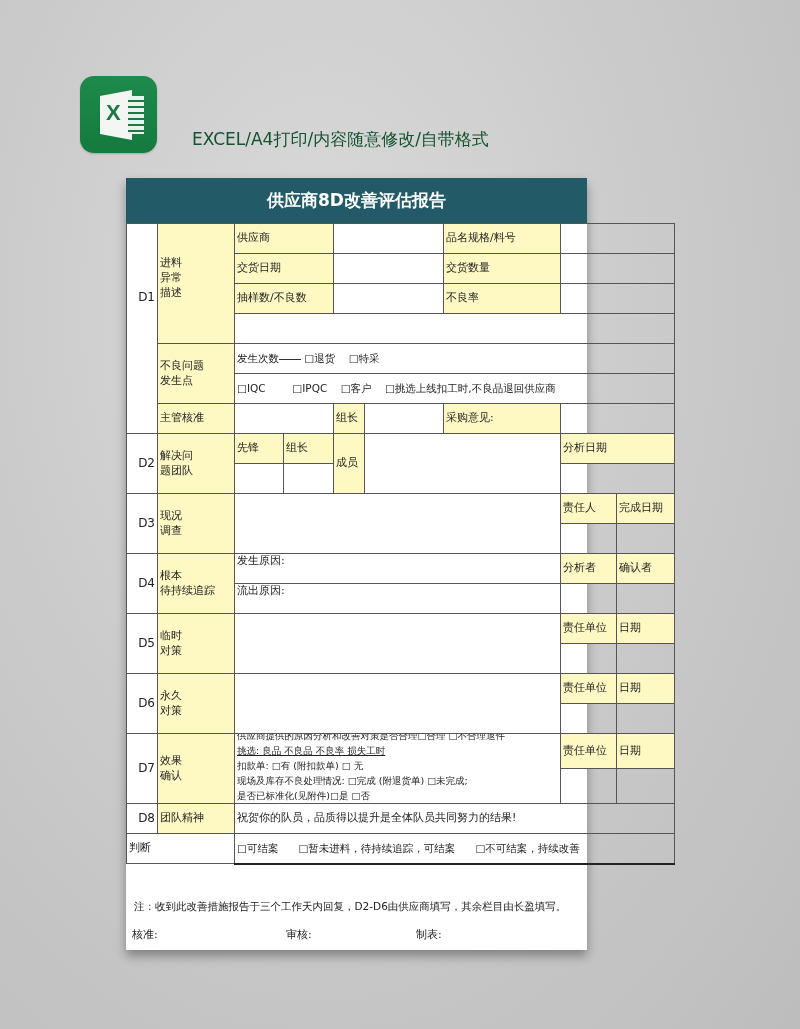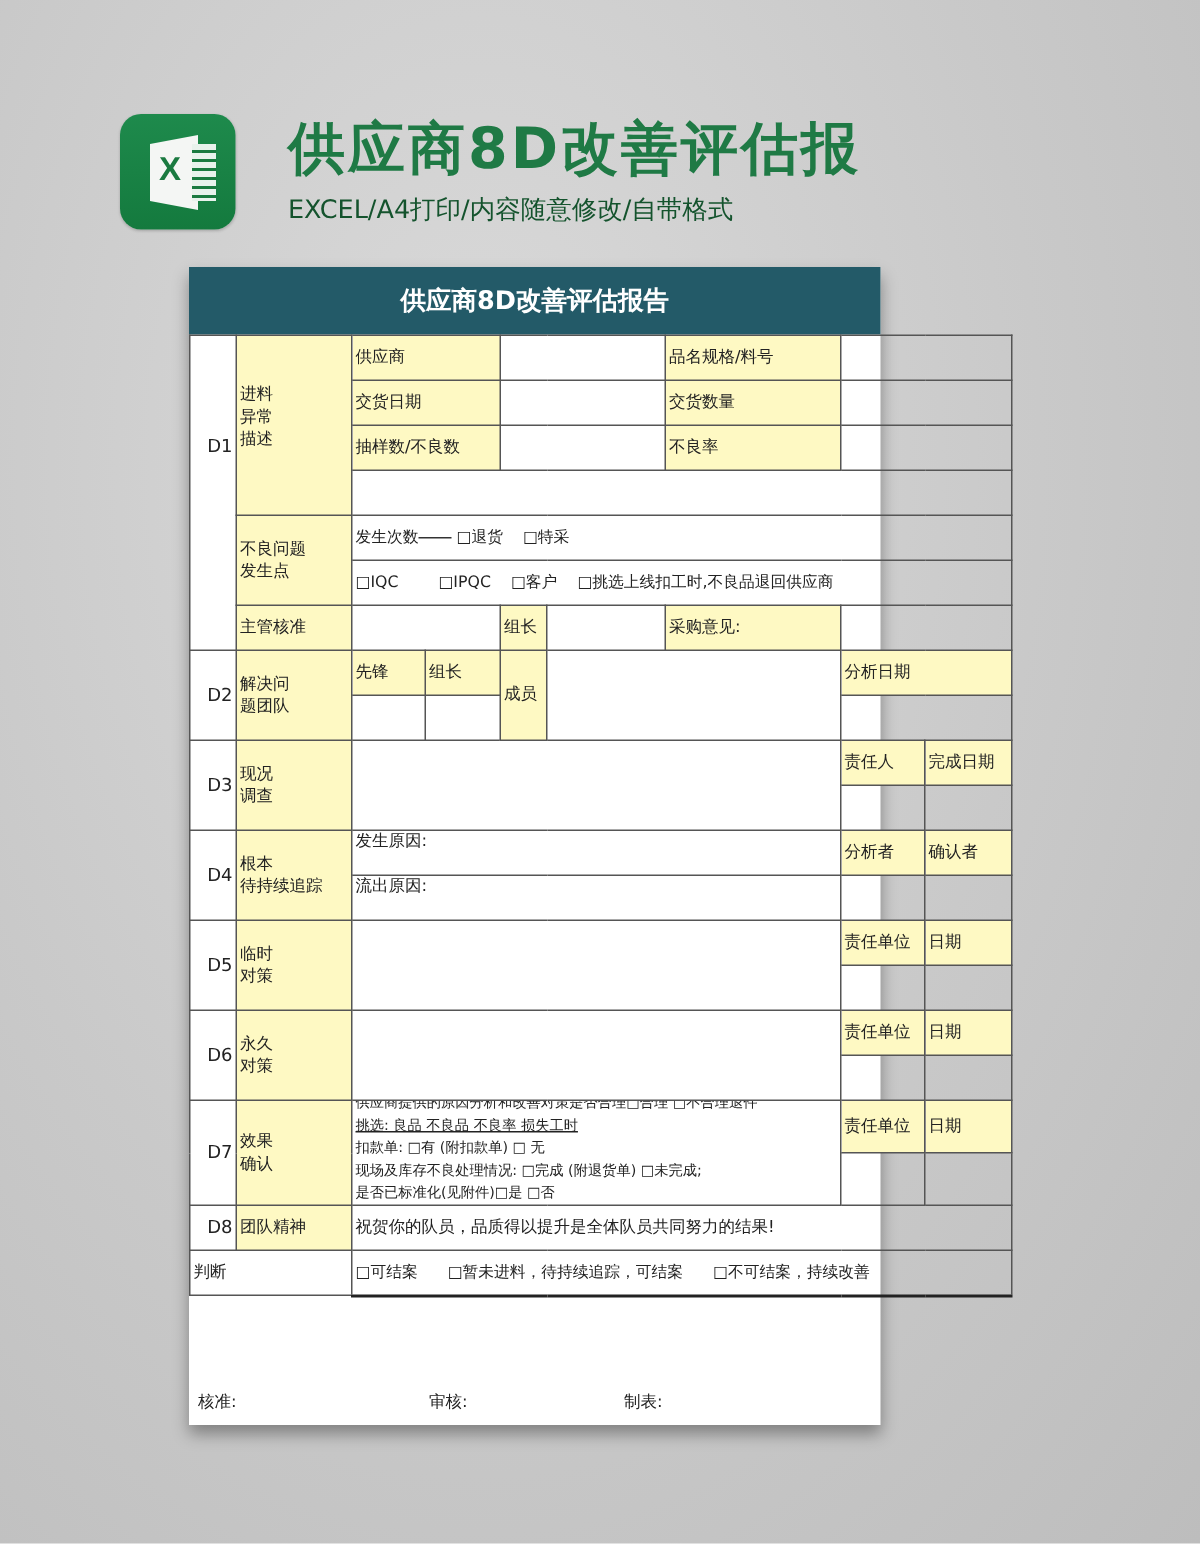--- a/index.html
+++ b/index.html
@@ -29,21 +29,20 @@
 </style>
 </head>
 <body>
 
 <div class="banner">
  <div class="xl-icon">
   <div class="xl-page"></div>
       <div class="xl-grid"></div>
   <span class="xl-x">X</span>
  </div>
- <div class="banner-title">供应商8D改善评估报</div>
  <div class="banner-sub">EXCEL/A4打印/内容随意修改/自带格式</div>
 </div>
 
 <div class="sheet">
  <div class="head">供应商8D改善评估报告</div>
  <table>
   <colgroup>
         <col style="width:31px">
         <col style="width:77px">
         <col style="width:49px">
@@ -205,16 +204,17 @@
   <tr>
    <td colspan="2" class="c">判断</td>
    <td colspan="7" style="font-size:10.5px;border-bottom:2px solid #222">
     <span>□可结案</span>&nbsp;&nbsp;&nbsp;&nbsp;&nbsp;
     <span>□暂未进料，待持续追踪，可结案</span>&nbsp;&nbsp;&nbsp;&nbsp;&nbsp;
     <span>□不可结案，持续改善</span>
    </td>
   </tr>
  </tbody>
     </table>
+ <div class="note">注：收到此改善措施报告于三个工作天内回复，D2-D6由供应商填写，其余栏目由长盈填写。</div>
  <div class="sign" style="left:6px">核准:</div>
  <div class="sign" style="left:160px">审核:</div>
  <div class="sign" style="left:290px">制表:</div>
 </div>
 
 </body></html>

